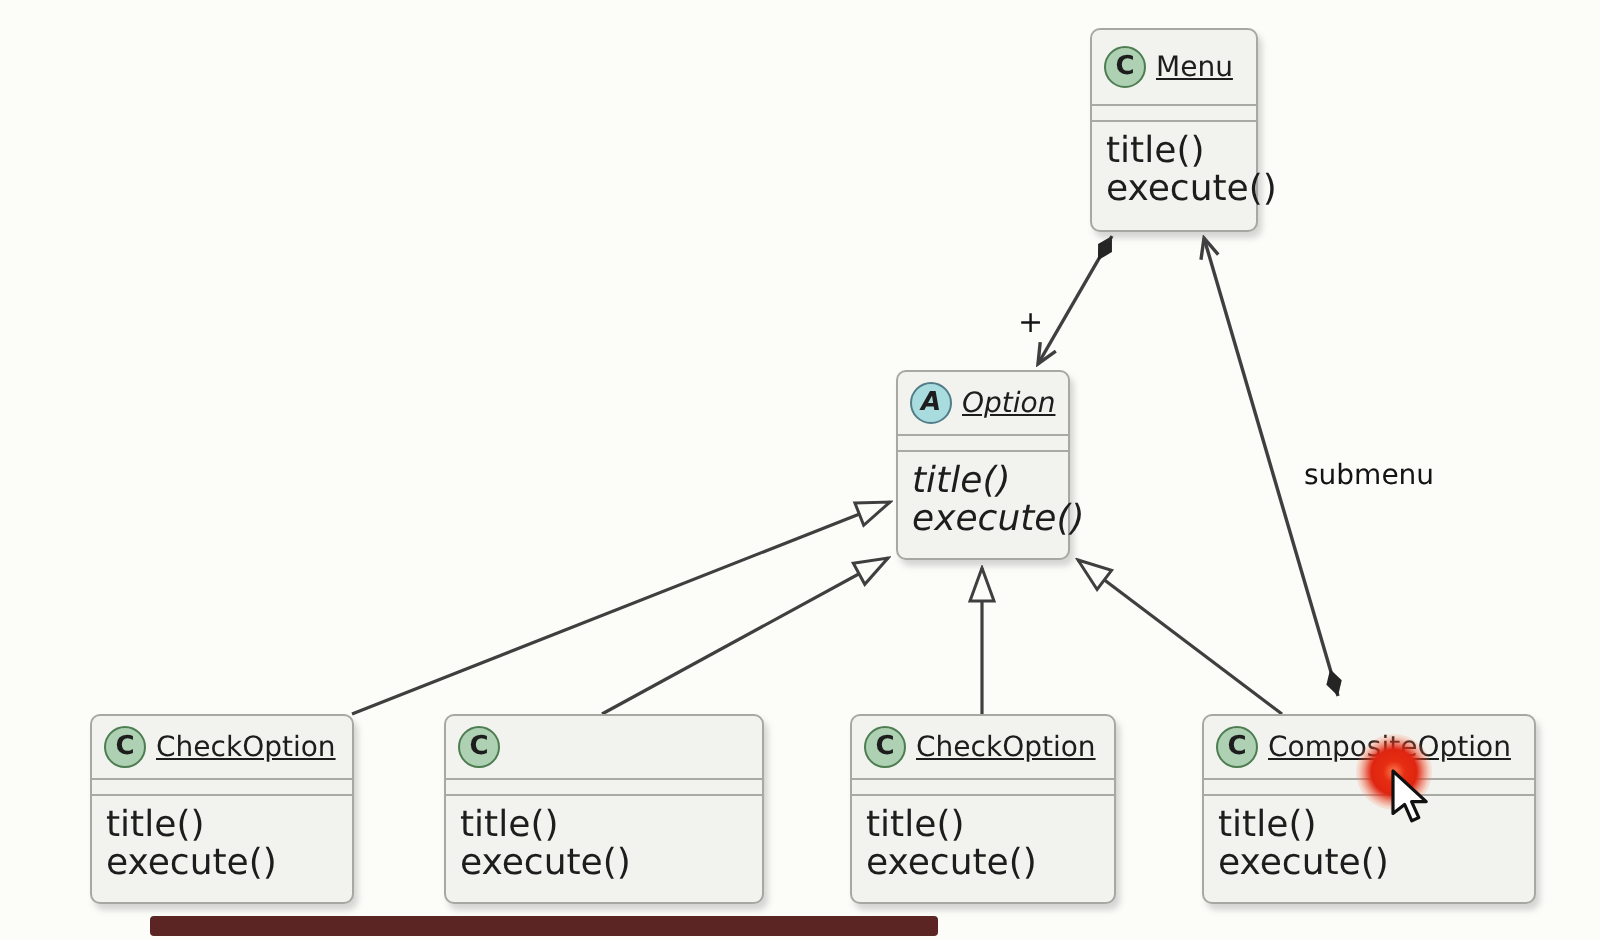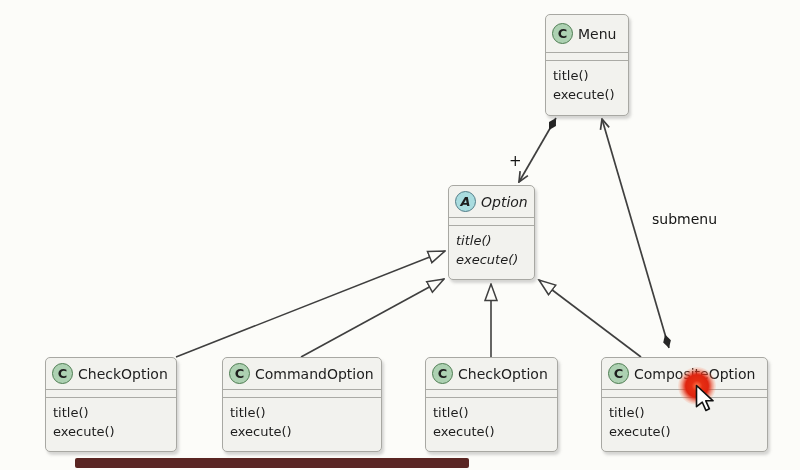--- a/index.html
+++ b/index.html
@@ -11,37 +11,37 @@
   .uml-class{position:absolute;box-sizing:border-box;background:#f2f2ee;
     border:1.5px solid #a8a8a3;border-radius:5px;
     box-shadow:2px 3px 3px rgba(110,110,110,0.28);color:#1d1d1d;z-index:2;
     display:flex;flex-direction:column;}
   .uml-header{display:flex;align-items:center;gap:5px;padding:5px 6px;}
   .uml-circle{flex:0 0 auto;width:21px;height:21px;border-radius:50%;
     display:flex;align-items:center;justify-content:center;
     font-size:13px;font-weight:bold;box-sizing:border-box;}
   .circle-class{background:#add1b2;border:1.5px solid #4e7d52;}
   .circle-abstract{background:#a9dcdf;border:1.5px solid #527d88;font-style:italic;}
-  .uml-name{font-size:14px;white-space:nowrap;}
+  .uml-name{font-size:14px;white-space:nowrap;text-decoration:underline;}
   .uml-fields{height:7px;border-top:1.2px solid #aaaaa5;border-bottom:1.2px solid #aaaaa5;}
-  .uml-methods{padding:5px 7px;font-size:13px;line-height:19px;flex:1;}
+  .uml-methods{padding:5px 7px;font-size:18px;line-height:19px;flex:1;}
   .uml-method{white-space:nowrap;}
 
   #box-menu{left:545px;top:14px;width:84px;height:102px;}
   #box-menu .uml-header{padding-top:8px;padding-bottom:8px;}
   #box-option{left:448px;top:185px;width:87px;height:95px;}
   #box-option .uml-name,#box-option .uml-method{font-style:italic;}
   #box-check{left:45px;top:357px;width:132px;height:95px;}
   #box-command{left:222px;top:357px;width:160px;height:95px;}
   #box-range{left:425px;top:357px;width:133px;height:95px;}
   #box-composite{left:601px;top:357px;width:167px;height:95px;}
 
   .edge-label{position:absolute;font-size:14px;color:#141414;z-index:2;white-space:nowrap;}
   #label-plus{left:509px;top:152px;font-size:15px;}
-  #label-submenu{left:652px;top:211px;}
+  #label-submenu{left:652px;top:230px;}
 
   #click-glow{position:absolute;left:678px;top:367px;width:38px;height:38px;z-index:3;
     border-radius:50%;pointer-events:none;
     background:radial-gradient(circle,
       #ff7a50 0%, #e62e12 20%, #df2510 42%,
       rgba(235,62,32,0.5) 56%, rgba(255,120,80,0.22) 66%, rgba(255,120,80,0) 76%);}
   #mouse-cursor{position:absolute;left:695px;top:384px;z-index:4;pointer-events:none;}
 
   #progress-bar{position:absolute;left:75px;top:458px;width:394px;height:10px;
     background:#5a2522;border-radius:2px;z-index:5;}
@@ -104,21 +104,20 @@
   <div class="uml-fields"></div>
   <div class="uml-methods">
     <div class="uml-method">title()</div>
     <div class="uml-method">execute()</div>
   </div>
 </div>
 
 <div class="uml-class" id="box-command">
   <div class="uml-header">
     <span class="uml-circle circle-class">C</span>
-    <span class="uml-name">CommandOption</span>
   </div>
   <div class="uml-fields"></div>
   <div class="uml-methods">
     <div class="uml-method">title()</div>
     <div class="uml-method">execute()</div>
   </div>
 </div>
 
 <div class="uml-class" id="box-range">
   <div class="uml-header">

